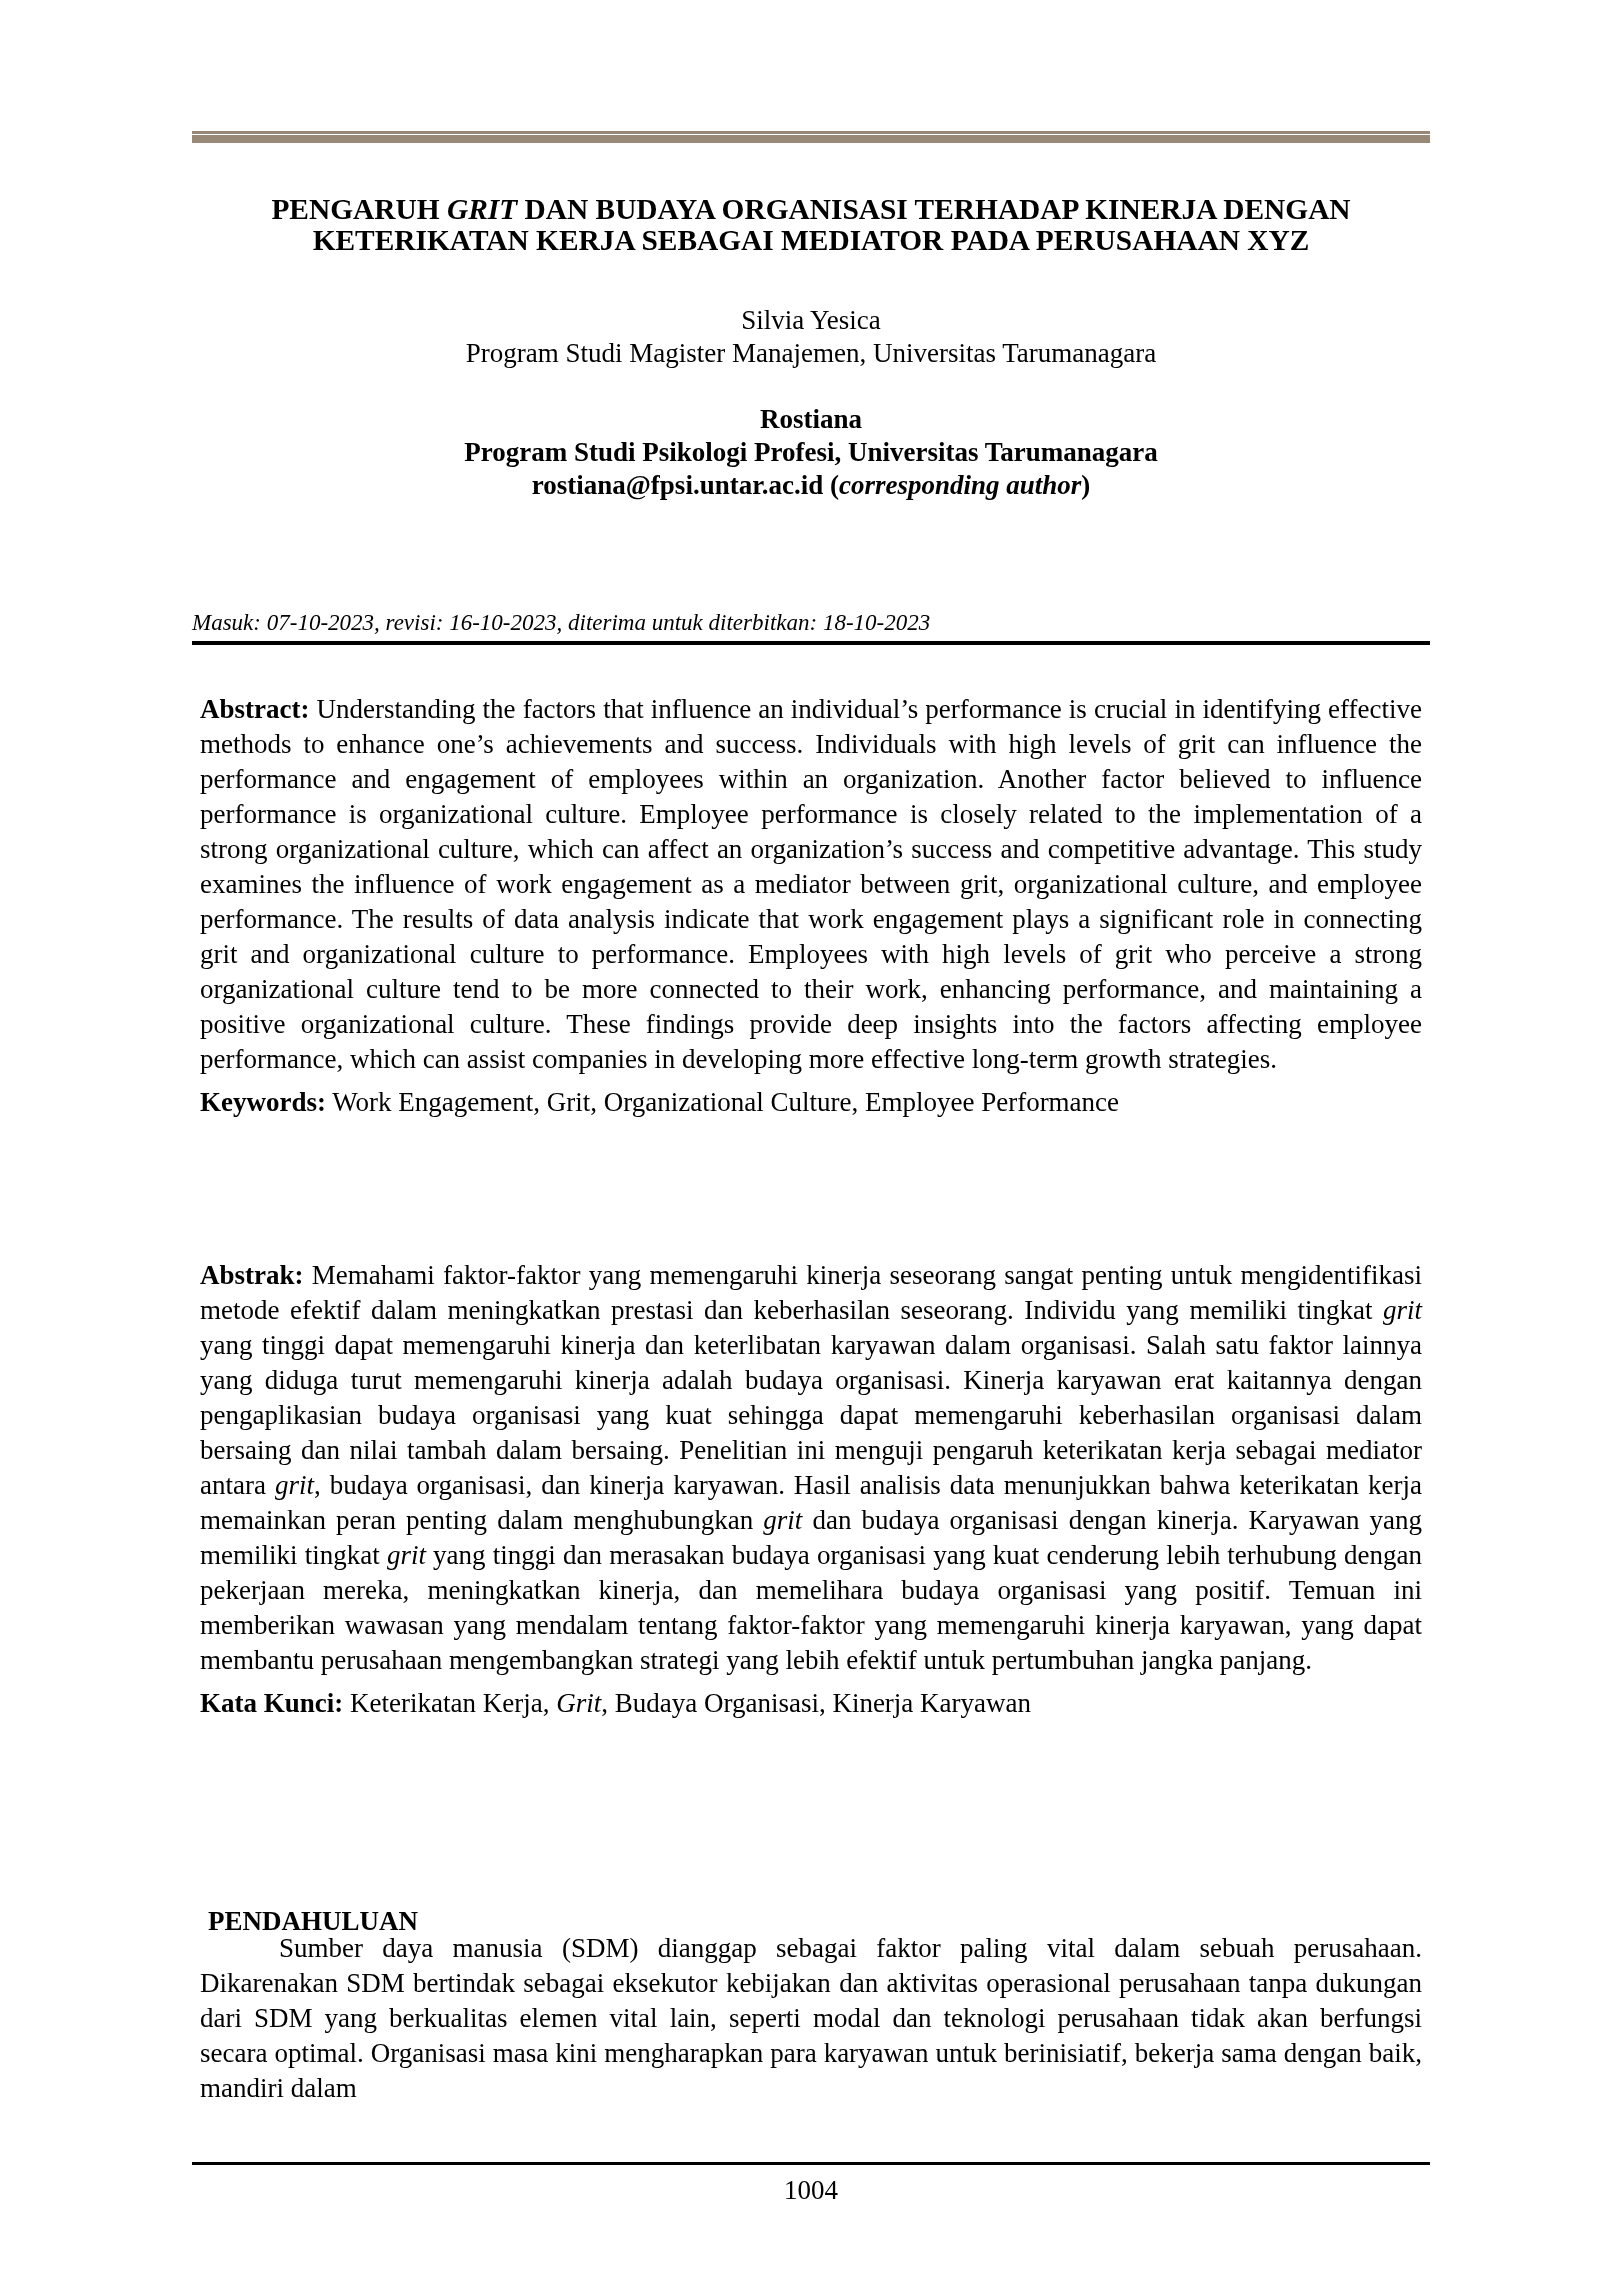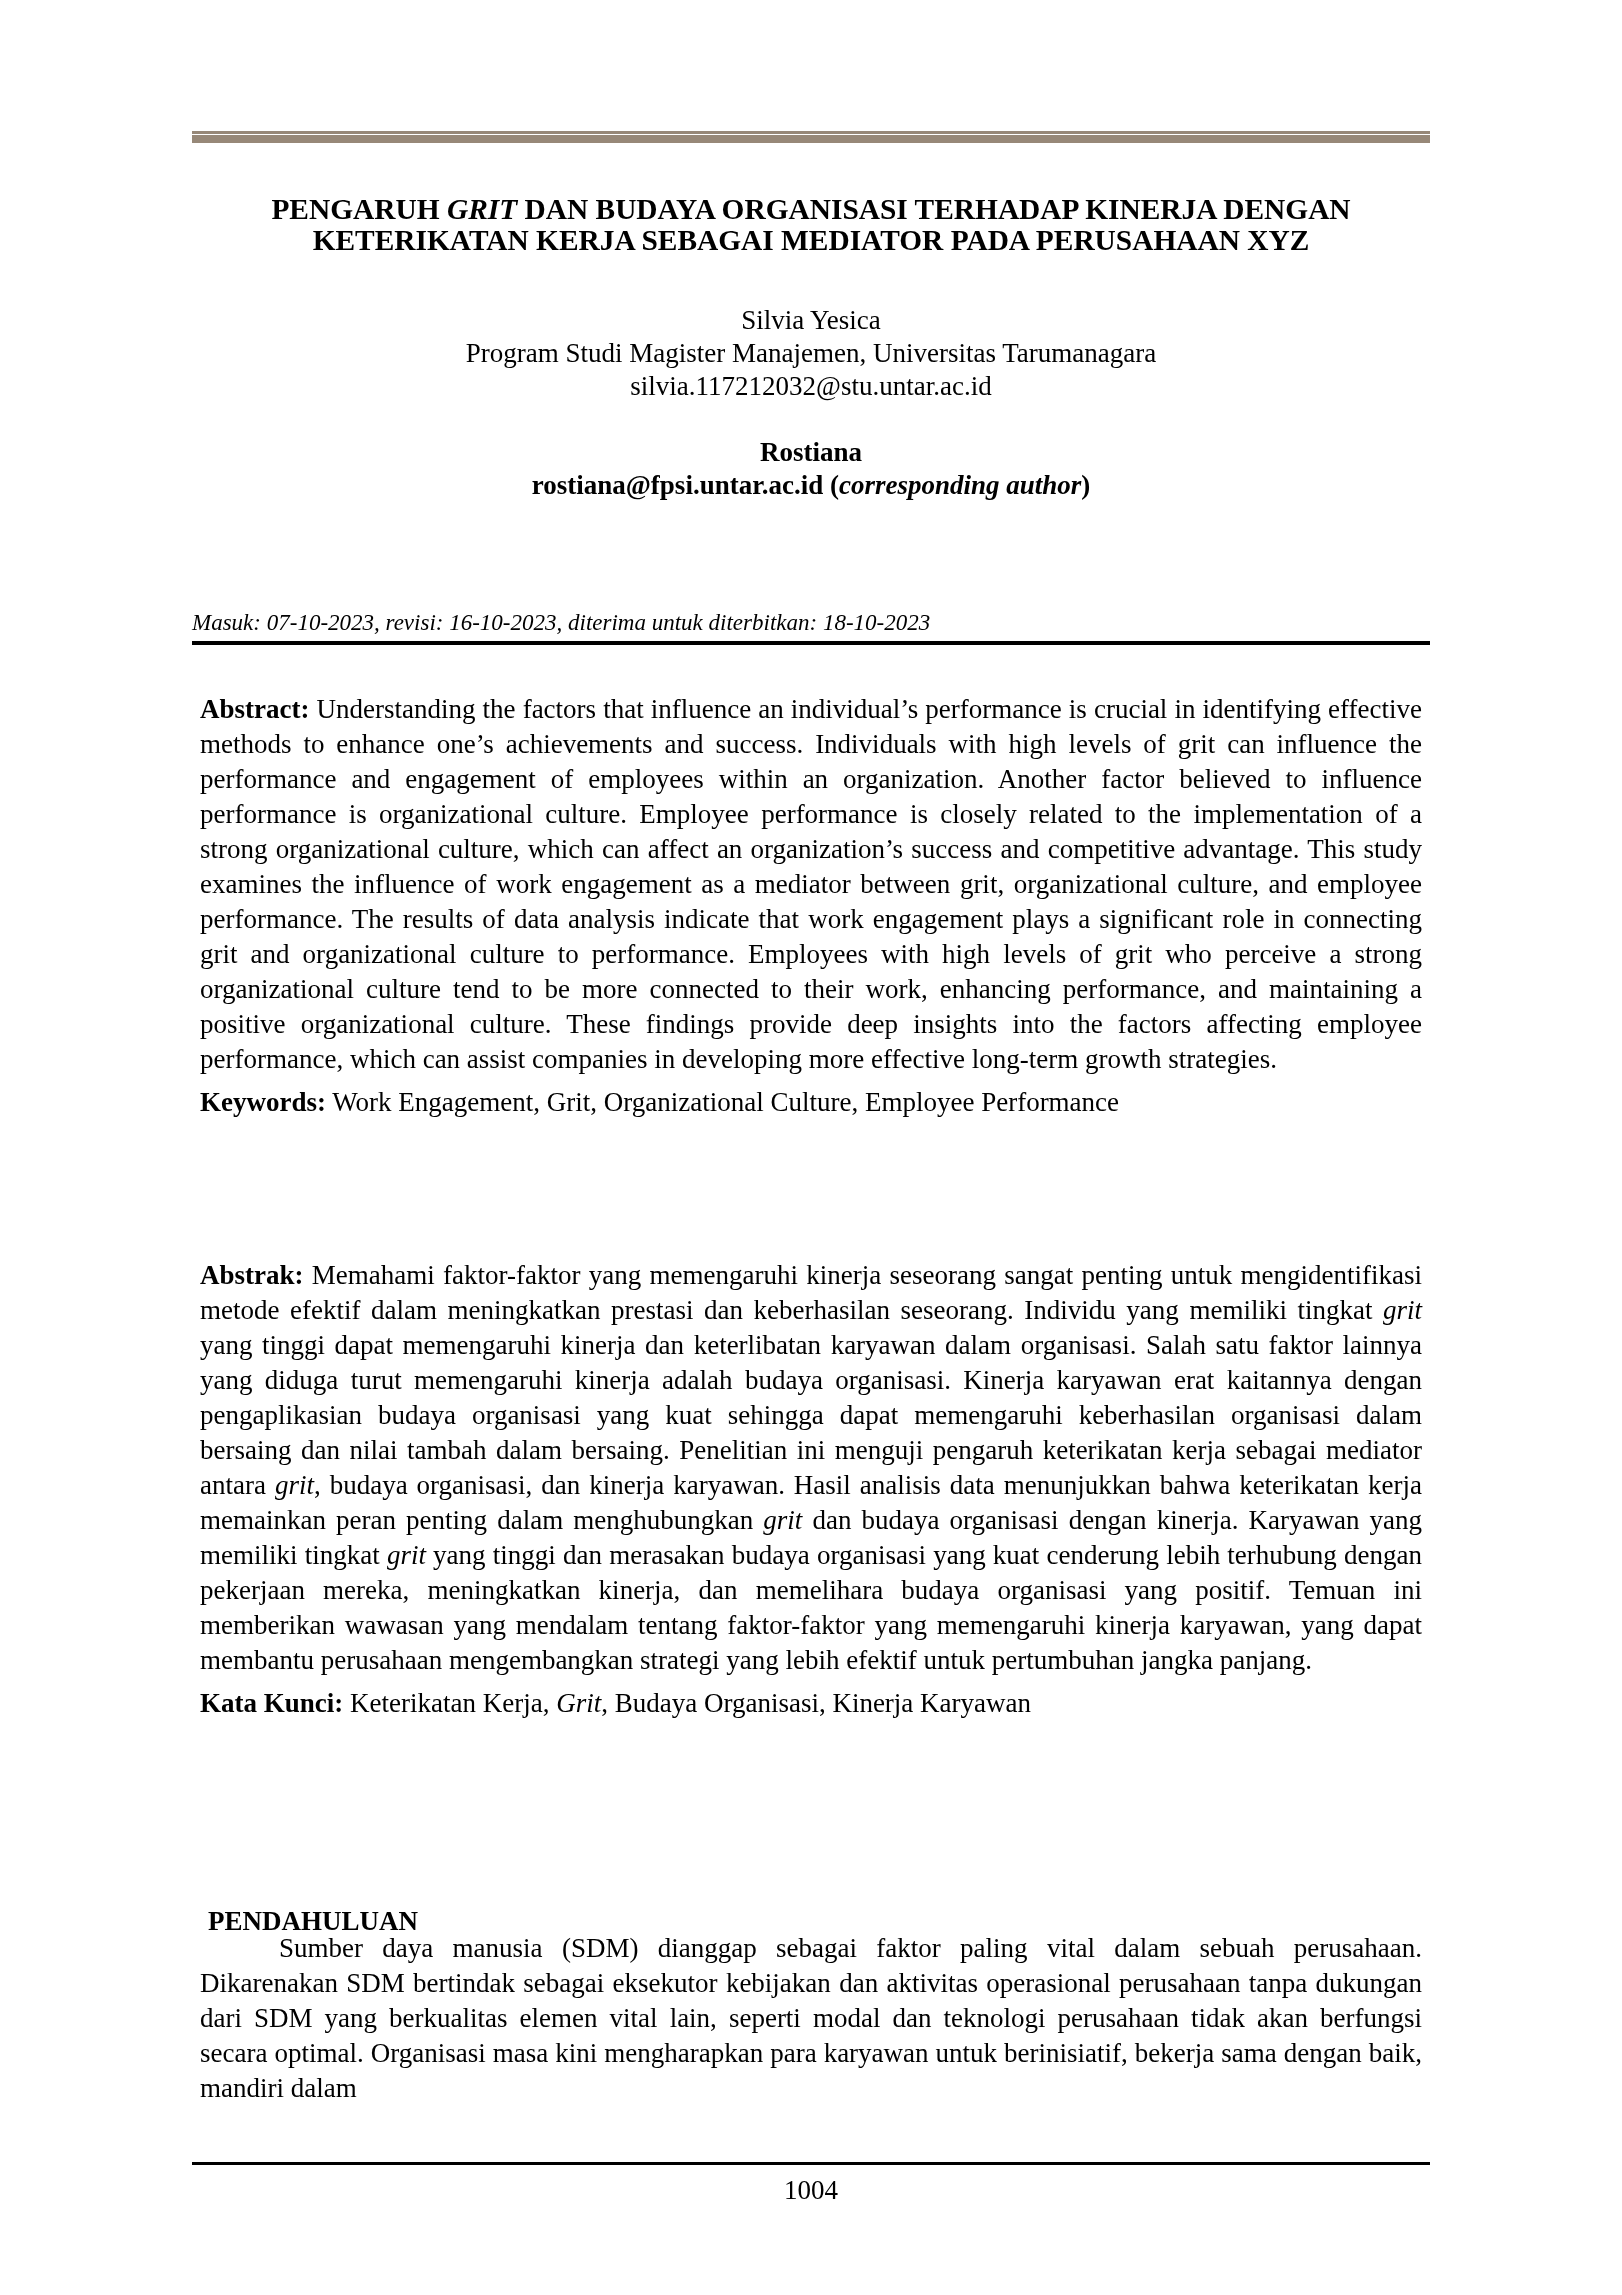--- a/index.html
+++ b/index.html
@@ -124,24 +124,24 @@
 
 <h1 class="title">
   <span class="line"><span>PENGARUH </span><span class="em">GRIT</span><span> DAN BUDAYA ORGANISASI TERHADAP KINERJA DENGAN</span></span>
   <span class="line">KETERIKATAN KERJA SEBAGAI MEDIATOR PADA PERUSAHAAN XYZ</span>
 </h1>
 
 <div class="authors">
   <div class="author-block">
     <span class="author-line">Silvia Yesica</span>
     <span class="author-line">Program Studi Magister Manajemen, Universitas Tarumanagara</span>
-    <span class="author-line">silvia.117212032@stu.untar.ac.id</span>
   </div>
   <div class="author-block">
     <span class="author-line">Rostiana</span>
+    <span class="author-line">Program Studi Psikologi Profesi, Universitas Tarumanagara</span>
     <span class="author-line"><span>rostiana@fpsi.untar.ac.id</span> (<span class="em">corresponding author</span>)</span>
   </div>
 </div>
 
 <div class="dates">Masuk: 07-10-2023, revisi: 16-10-2023, diterima untuk diterbitkan: 18-10-2023</div>
 <div class="rule-black"></div>
 
 <div class="body-text abstract-en">
   <p><span class="label">Abstract:</span><span> Understanding the factors that influence an individual’s performance is crucial in identifying effective methods to enhance one’s achievements and success. Individuals with high levels of grit can influence the performance and engagement of employees within an organization. Another factor believed to influence performance is organizational culture. Employee performance is closely related to the implementation of a strong organizational culture, which can affect an organization’s success and competitive advantage. This study examines the influence of work engagement as a mediator between grit, organizational culture, and employee performance. The results of data analysis indicate that work engagement plays a significant role in connecting grit and organizational culture to performance. Employees with high levels of grit who perceive a strong organizational culture tend to be more connected to their work, enhancing performance, and maintaining a positive organizational culture. These findings provide deep insights into the factors affecting employee performance, which can assist companies in developing more effective long-term growth strategies.</span></p>
   <p><span class="label">Keywords:</span><span> Work Engagement, Grit, Organizational Culture, Employee Performance</span></p>

